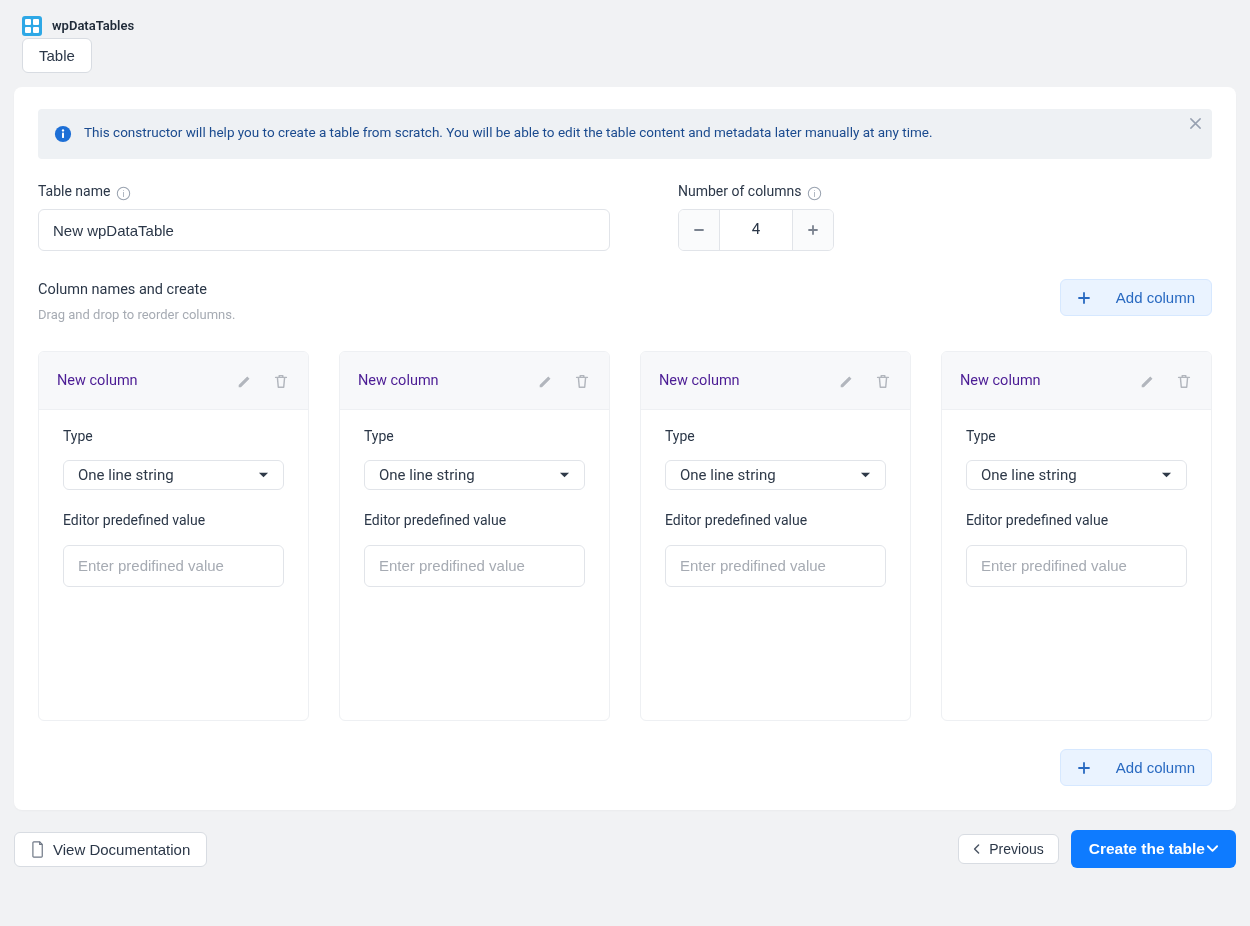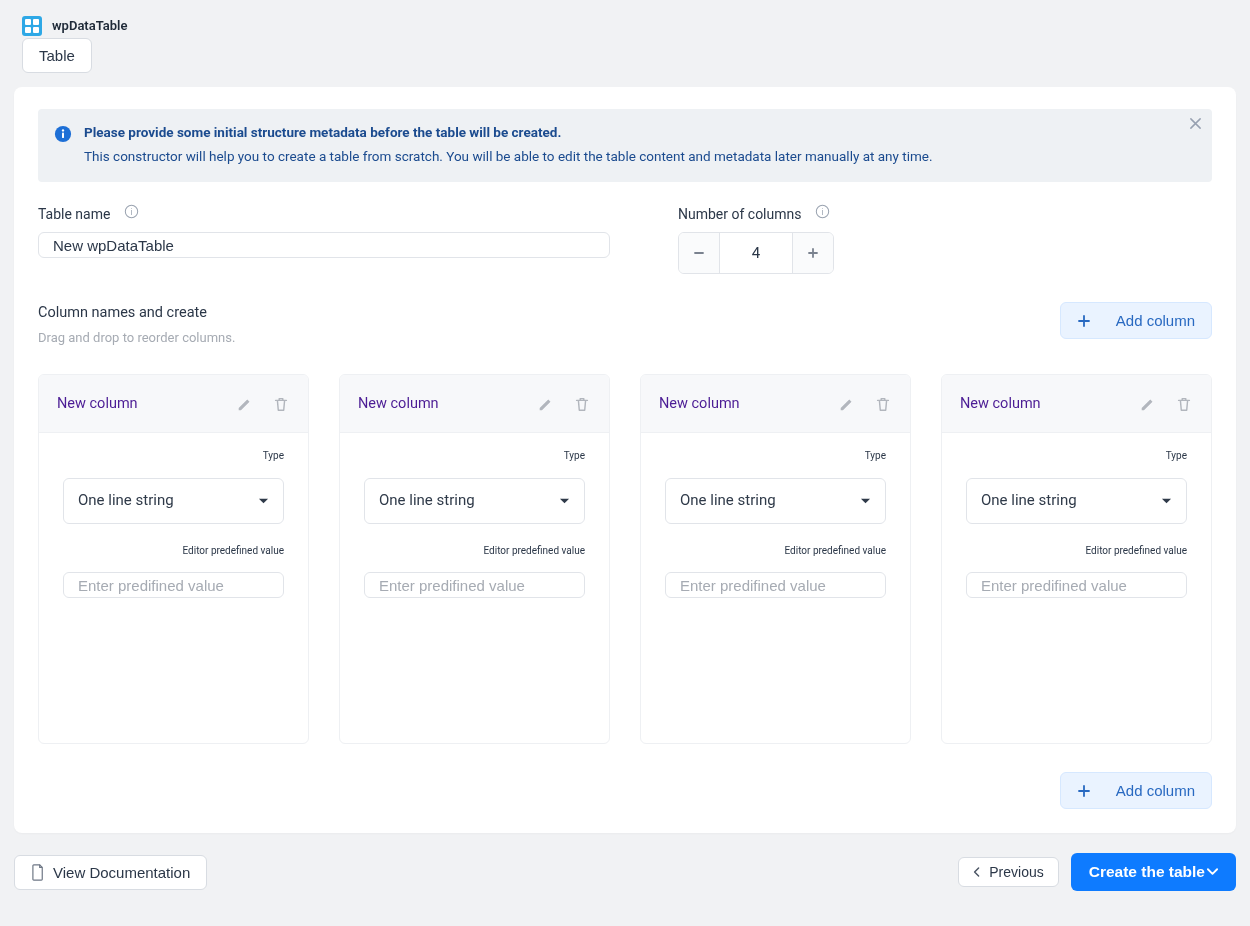--- a/index.html
+++ b/index.html
@@ -57,24 +57,24 @@
   }
   .alert .ico{width:18px;height:18px;flex:0 0 18px;margin-top:2px;}
   .alert .ttl{font-weight:700;color:var(--info-blue);font-size:13.5px;margin:0 0 4px;}
   .alert .desc{color:var(--info-blue);font-size:13.5px;margin:0;}
   .alert .close{position:absolute;top:8px;right:10px;color:#97a1b1;cursor:pointer;font-size:17px;line-height:1;}
   
   .row{display:flex;gap:40px;}
   .fld{display:flex;flex-direction:column;gap:8px;}
   .fld.name{flex:0 0 572px;}
   .fld.cols{margin-left:28px;}
-  .lbl{font-size:14px;color:var(--text);display:flex;align-items:flex-start;gap:14px;font-weight:450;}
+  .lbl{font-size:14px;color:var(--text);display:flex;align-items:flex-end;gap:6px;font-weight:450;}
   .info-ico{width:15px;height:15px;color:#9aa3b0;}
   input[type=text], .txt{
-    width:100%;height:26px;border:1px solid var(--border);border-radius:6px;padding:0 14px;font-size:15px;color:var(--text);background:#fff;
+    width:100%;height:42px;border:1px solid var(--border);border-radius:6px;padding:0 14px;font-size:15px;color:var(--text);background:#fff;
   }
   .txt::placeholder{color:var(--light);}
   .stepper{display:inline-flex;border:1px solid var(--border);border-radius:6px;overflow:hidden;height:42px;}
   .step-btn{width:40px;display:flex;align-items:center;justify-content:center;color:#7a828f;background:#fafbfc;cursor:pointer;border:none;font-size:18px;}
   .step-mid{width:74px;display:flex;align-items:center;justify-content:center;border-left:1px solid var(--border);border-right:1px solid var(--border);font-size:15px;background:#fff;}
   
   .sect-head{display:flex;justify-content:space-between;align-items:flex-start;margin-top:28px;}
   .sect-head .left .h{font-size:14.5px;color:var(--text);margin:0 0 6px;}
   .sect-head .left .sub{font-size:13px;color:var(--light);margin:0;}
   .add-btn{
@@ -87,23 +87,23 @@
     flex:1 1 0;border:1px solid var(--border-soft);border-radius:6px;background:#fff;overflow:hidden;min-height:370px;
   }
   .col-head{
     background:var(--panel-head);border-bottom:1px solid var(--border-soft);
     display:flex;align-items:center;justify-content:space-between;padding:18px 18px;
   }
   .col-head .name{font-size:14.5px;color:#4c1d95;}
   .col-head .icons{display:flex;gap:18px;}
   .ic{width:18px;height:18px;color:var(--icon);cursor:pointer;}
   .col-body{padding:16px 24px 22px;display:flex;flex-direction:column;gap:14px;}
-  .flbl{font-size:10px;color:var(--text);margin:0;text-align:right;}
+  .flbl{font-size:14px;color:var(--text);margin:0;}
   .select{
-    position:relative;border:1px solid var(--border);border-radius:6px;height:46px;display:flex;align-items:center;padding:0 14px;cursor:pointer;
+    position:relative;border:1px solid var(--border);border-radius:6px;height:30px;display:flex;align-items:center;padding:0 14px;cursor:pointer;
     justify-content:space-between;font-size:15px;color:#2f3a49;background:#fff;
   }
   
   .bottom-add{display:flex;justify-content:flex-end;margin-top:28px;}
   
   .footer{
     display:flex;justify-content:space-between;align-items:center;margin-top:16px;padding:4px 0 12px;
   }
   .footer .right{display:flex;gap:12px;align-items:center;}
   .primary-btn{
@@ -118,39 +118,38 @@
 
 <div class="hdr">
   <span class="logo">
     <svg width="14" height="14" viewBox="0 0 14 14">
         <rect x="0" y="0" width="6" height="6" fill="#fff" rx="1"></rect>
         <rect x="8" y="0" width="6" height="6" fill="#fff" rx="1"></rect>
         <rect x="0" y="8" width="6" height="6" fill="#fff" rx="1"></rect>
         <rect x="8" y="8" width="6" height="6" fill="#fff" rx="1"></rect>
       </svg>
   </span>
-  <span class="brand">wpDataTable</span>
+  <span class="brand">wpDataTables</span>
 </div>
 
 <div class="title-row">
   <button class="btn">Table</button>
 </div>
 
 <div class="card">
 
   <div class="alert">
     <span class="ico">
       <svg viewBox="0 0 20 20" width="18" height="18">
           <circle cx="10" cy="10" r="9" fill="#1d6fd6"></circle>
           <circle cx="10" cy="6" r="1.3" fill="#fff"></circle>
           <rect x="8.9" y="8.2" width="2.2" height="6.3" rx="1" fill="#fff"></rect>
         </svg>
     </span>
     <div>
-      <p class="ttl">Please provide some initial structure metadata before the table will be created.</p>
       <p class="desc">This constructor will help you to create a table from scratch. You will be able to edit the table content and metadata later manually at any time.</p>
     </div>
     <span class="close">
       <svg viewBox="0 0 14 14" width="13" height="13">
           <path d="M2 2 L12 12 M12 2 L2 12" stroke="currentColor" stroke-width="1.6" stroke-linecap="round"></path>
         </svg>
     </span>
   </div>
 
   <div class="row">

